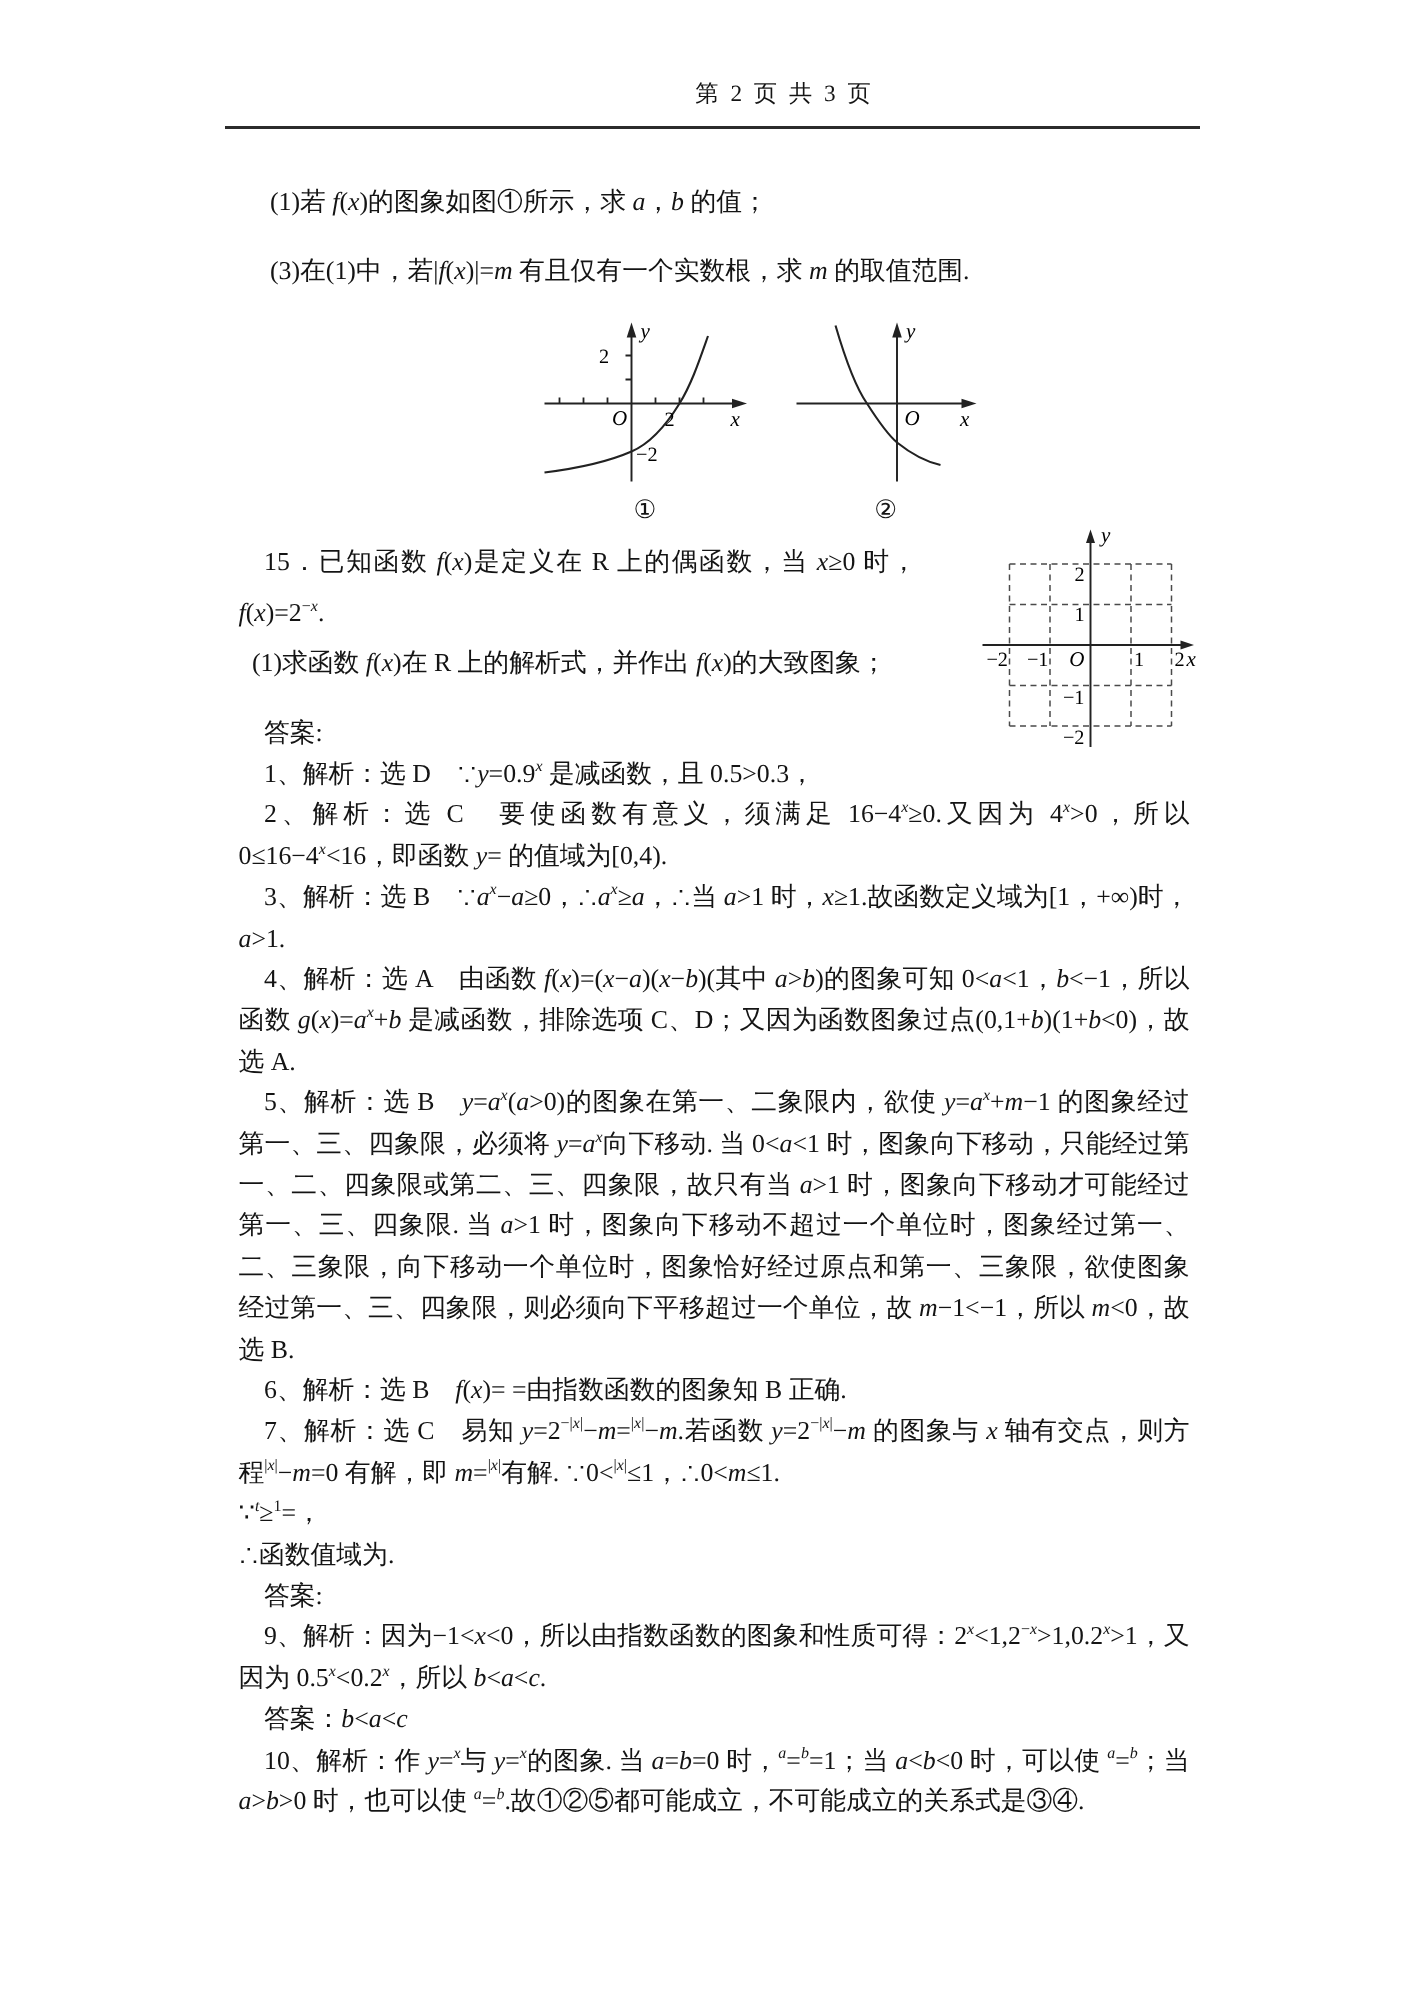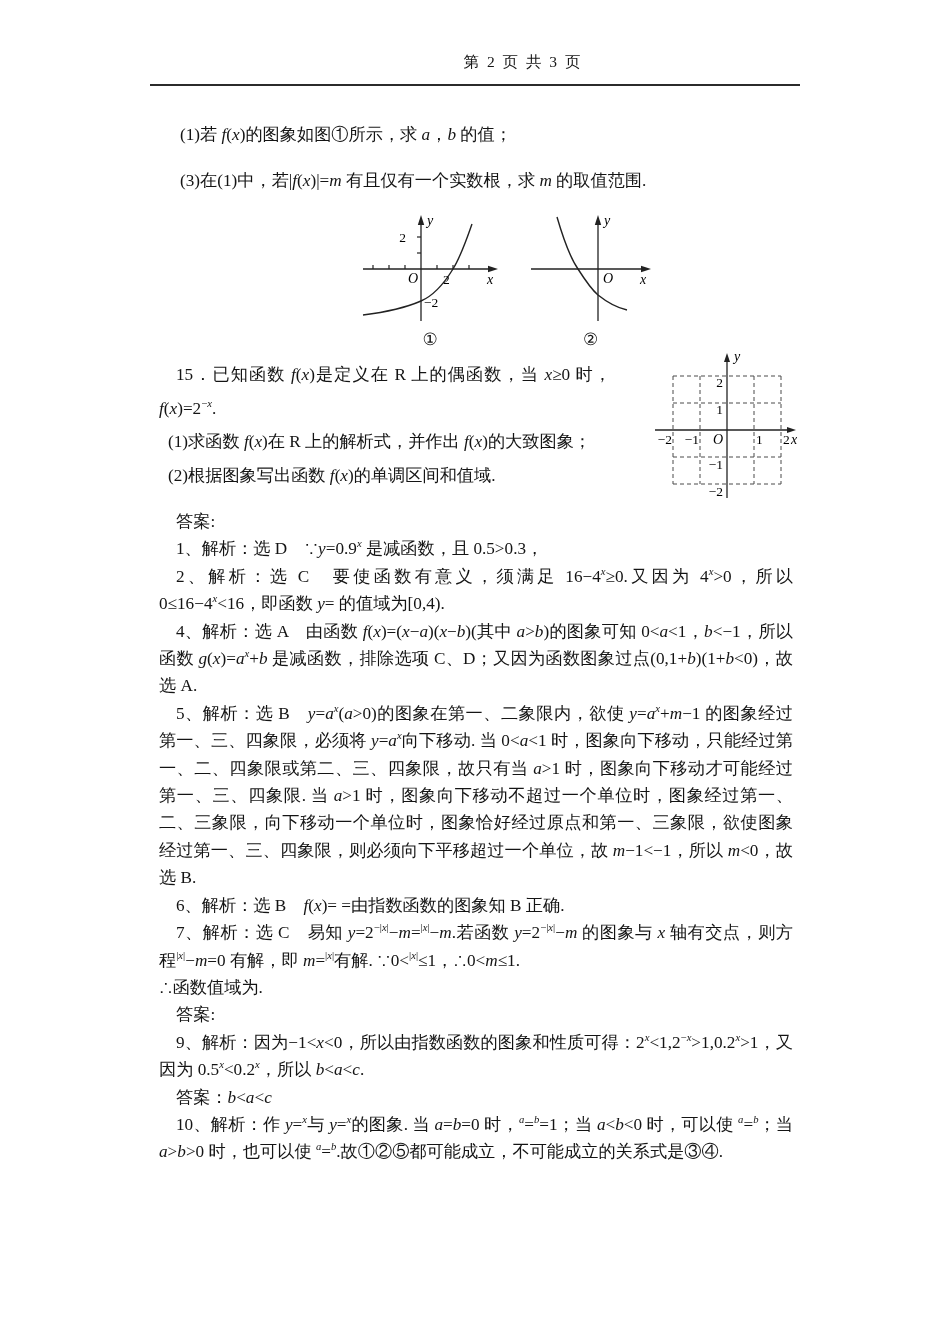--- a/index.html
+++ b/index.html
@@ -130,31 +130,32 @@
           <text x="121" y="96" class="num">1</text>
           <text x="148" y="96" class="num">2</text>
           <text x="88" y="39" class="num" text-anchor="end">2</text>
           <text x="88" y="66" class="num" text-anchor="end">1</text>
           <text x="88" y="121" class="num" text-anchor="end">−1</text>
           <text x="88" y="148" class="num" text-anchor="end">−2</text>
         </svg>
       </div>
       <p class="q15body"><b>15．</b>已知函数 <i>f</i>(<i>x</i>)是定义在 <b>R</b> 上的偶函数，当 <i>x</i>≥0 时，<i>f</i>(<i>x</i>)=2<sup>−<i>x</i></sup>.</p>
       <p class="q15part">(1)求函数 <i>f</i>(<i>x</i>)在 <b>R</b> 上的解析式，并作出 <i>f</i>(<i>x</i>)的大致图象；</p>
-      <p class="q15part">(2)根据图象写出函数 <i>f</i>(<i>x</i>)的单调区间和值域.</p>
     </div>
 
     <div class="answers">
       <p class="ans-label">答案:</p>
       <p class="ans-ind">1、<b>解析：</b>选 D　∵<i>y</i>=0.9<sup><i>x</i></sup> 是减函数，且 0.5&gt;0.3，</p>
       <p class="ans-ind">2、<b>解析：</b>选 C　要使函数有意义，须满足 16−4<sup><i>x</i></sup>≥0.又因为 4<sup><i>x</i></sup>&gt;0，所以 0≤16−4<sup><i>x</i></sup>&lt;16，即函数 <i>y</i>= 的值域为[0,4).</p>
+      <p class="ans-ind">3、<b>解析：</b>选 B　∵<i>a</i><sup><i>x</i></sup>−<i>a</i>≥0，∴<i>a</i><sup><i>x</i></sup>≥<i>a</i>，∴当 <i>a</i>&gt;1 时，<i>x</i>≥1.故函数定义域为[1，+∞)时，<i>a</i>&gt;1.</p>
       <p class="ans-ind">4、<b>解析：</b>选 A　由函数 <i>f</i>(<i>x</i>)=(<i>x</i>−<i>a</i>)(<i>x</i>−<i>b</i>)(其中 <i>a</i>&gt;<i>b</i>)的图象可知 0&lt;<i>a</i>&lt;1，<i>b</i>&lt;−1，所以函数 <i>g</i>(<i>x</i>)=<i>a</i><sup><i>x</i></sup>+<i>b</i> 是减函数，排除选项 C、D；又因为函数图象过点(0,1+<i>b</i>)(1+<i>b</i>&lt;0)，故选 A.</p>
       <p class="ans-ind">5、<b>解析：</b>选 B　<i>y</i>=<i>a</i><sup><i>x</i></sup>(<i>a</i>&gt;0)的图象在第一、二象限内，欲使 <i>y</i>=<i>a</i><sup><i>x</i></sup>+<i>m</i>−1 的图象经过第一、三、四象限，必须将 <i>y</i>=<i>a</i><sup><i>x</i></sup>向下移动. 当 0&lt;<i>a</i>&lt;1 时，图象向下移动，只能经过第一、二、四象限或第二、三、四象限，故只有当 <i>a</i>&gt;1 时，图象向下移动才可能经过第一、三、四象限. 当 <i>a</i>&gt;1 时，图象向下移动不超过一个单位时，图象经过第一、二、三象限，向下移动一个单位时，图象恰好经过原点和第一、三象限，欲使图象经过第一、三、四象限，则必须向下平移超过一个单位，故 <i>m</i>−1&lt;−1，所以 <i>m</i>&lt;0，故选 B.</p>
       <p class="ans-ind">6、<b>解析：</b>选 B　<i>f</i>(<i>x</i>)= =由指数函数的图象知 B 正确.</p>
       <p class="ans-ind">7、<b>解析：</b>选 C　易知 <i>y</i>=2<sup>−|<i>x</i>|</sup>−<i>m</i>=<sup>|<i>x</i>|</sup>−<i>m</i>.若函数 <i>y</i>=2<sup>−|<i>x</i>|</sup>−<i>m</i> 的图象与 <i>x</i> 轴有交点，则方程<sup>|<i>x</i>|</sup>−<i>m</i>=0 有解，即 <i>m</i>=<sup>|<i>x</i>|</sup>有解. ∵0&lt;<sup>|<i>x</i>|</sup>≤1，∴0&lt;<i>m</i>≤1.</p>
+      <p>∵<sup><i>t</i></sup>≥<sup>1</sup>=，</p>
       <p>∴函数值域为.</p>
       <p class="ans-label">答案:</p>
       <p class="ans-ind">9、<b>解析：</b>因为−1&lt;<i>x</i>&lt;0，所以由指数函数的图象和性质可得：2<sup><i>x</i></sup>&lt;1,2<sup>−<i>x</i></sup>&gt;1,0.2<sup><i>x</i></sup>&gt;1，又因为 0.5<sup><i>x</i></sup>&lt;0.2<sup><i>x</i></sup>，所以 <i>b</i>&lt;<i>a</i>&lt;<i>c</i>.</p>
       <p class="ans-ind"><b>答案：</b><i>b</i>&lt;<i>a</i>&lt;<i>c</i></p>
       <p class="ans-ind">10、<b>解析：</b>作 <i>y</i>=<sup><i>x</i></sup>与 <i>y</i>=<sup><i>x</i></sup>的图象. 当 <i>a</i>=<i>b</i>=0 时，<sup><i>a</i></sup>=<sup><i>b</i></sup>=1；当 <i>a</i>&lt;<i>b</i>&lt;0 时，可以使 <sup><i>a</i></sup>=<sup><i>b</i></sup>；当 <i>a</i>&gt;<i>b</i>&gt;0 时，也可以使 <sup><i>a</i></sup>=<sup><i>b</i></sup>.故①②⑤都可能成立，不可能成立的关系式是③④.</p>
     </div>
 
   </div>
 </div>
 

